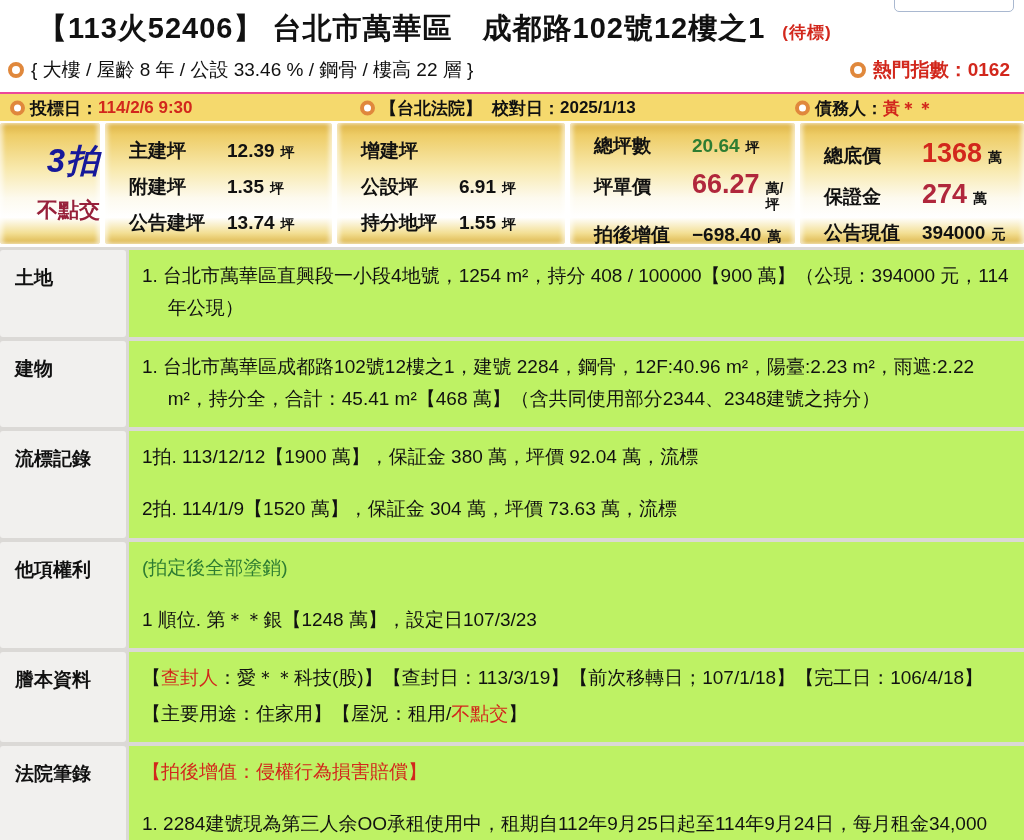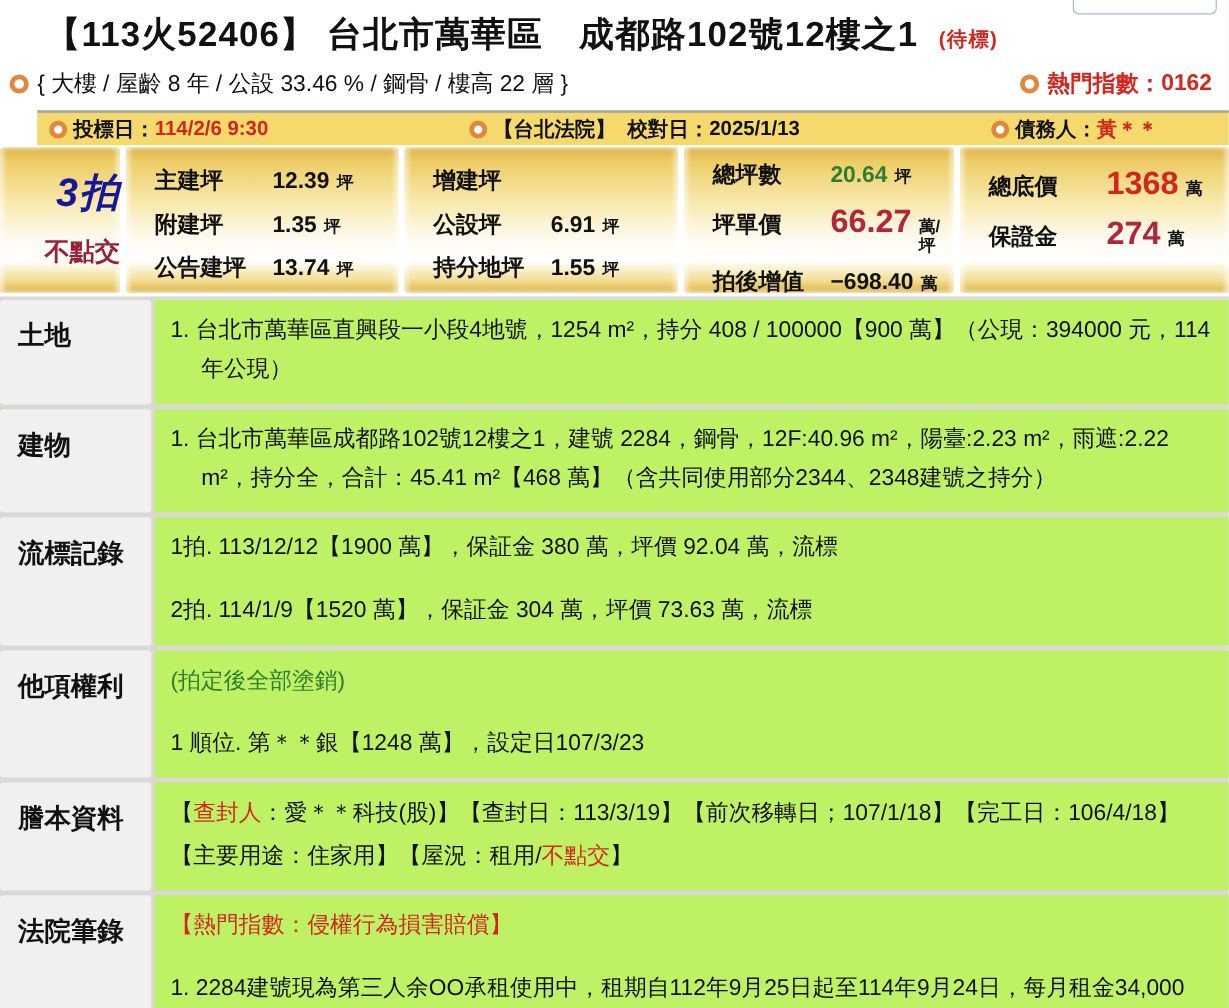--- a/index.html
+++ b/index.html
@@ -11,21 +11,21 @@
   }
   
   .title-line{padding:9px 12px 0 10px;font-size:29px;font-weight:bold;letter-spacing:1px;white-space:nowrap;margin-left:28px;}
   .title-line .status{color:var(--red);font-size:17px;font-weight:bold;margin-left:8px;}
   .subtitle-line{display:flex;justify-content:space-between;align-items:center;padding:8px 14px 9px 8px;font-size:19px;}
   .sub-left,.sub-right{display:flex;align-items:center;}
   .hot{color:var(--red);font-weight:bold;}
   .bullet{width:8px;height:8px;border:4px solid #e0883c;background:#fff;border-radius:50%;display:inline-block;margin-right:7px;flex:none;}
   .corner-box{position:absolute;top:-24px;left:894px;width:118px;height:34px;border:1px solid #a9b8d0;border-radius:5px;background:#fff;}
   
-  .info-bar{position:relative;height:27px;background:var(--bar_yellow);border-top:2px solid #a3a3a3;font-size:17px;font-weight:bold;margin-left:31px;}
+  .info-bar{position:relative;height:27px;background:var(--bar_yellow);border-top:2px solid #ec4899;font-size:17px;font-weight:bold;}
   .info-item{position:absolute;top:50%;transform:translateY(-50%);display:flex;align-items:center;white-space:nowrap;}
   .info-item .bullet{width:7px;height:7px;border-width:4px;margin-right:5px;}
   #bid{left:10px;} #court{left:360px;} #debtor{left:795px;}
   .v-red{color:var(--red);}
   
   .stats-band{display:flex;gap:5px;padding:2px 0 3px;height:121px;}
   .panel{
     border-radius:3px;box-sizing:border-box;
     background:linear-gradient(180deg,#dcb244 0%,#eecd67 10%,#f8e9ad 38%,#fdfaee 62%,#ffffff 78%,#f3df94 91%,#dcb549 100%);
     box-shadow:inset 3px 0 4px rgba(255,255,255,.6),inset -3px 0 4px rgba(255,255,255,.6);
@@ -38,21 +38,21 @@
   .p-c2.stat-col{padding-top:10px;} 
   .stat-row{display:flex;align-items:baseline;margin-bottom:10px;}
   .s-label{font-weight:bold;font-size:19px;flex:0 0 98px;}
   .s-value{font-weight:bold;font-size:19px;margin-right:6px;white-space:nowrap;}
   .s-value.big{font-size:27px;}
   .s-unit{font-size:14px;font-weight:bold;display:inline-block;max-width:2.3em;line-height:1.15;}
   .c-red{color:var(--red);} .c-crimson{color:var(--crimson);} .c-green{color:var(--green);}
   
   .detail-table{background:#dbd9d6;padding:3px 0 0 0;}
   .t-row{display:flex;gap:3px;margin-bottom:4px;}
-  .t-label{flex:0 0 126px;background:#f1f0ee;border-radius:3px;font-size:22px;font-weight:bold;padding:15px 0 0 15px;box-sizing:border-box;}
+  .t-label{flex:0 0 126px;background:#f1f0ee;border-radius:3px;font-size:19px;font-weight:bold;padding:15px 0 0 15px;box-sizing:border-box;}
   .t-content{flex:1;background:#bef264;padding:7px 12px 9px 13px;font-size:19px;line-height:1.7;}
   .t-line{margin:3px 0;}
   .t-line.num{padding-left:1.35em;text-indent:-1.35em;}
   .t-line.gap{margin-top:20px;}
 </style>
 </head>
 <body style="--red: #d2271c; --crimson: #b0273c; --maroon: #97203a; --green: #2e7d32; --blue: #16189a; --bar_yellow: #f5d96d;">
 
 <div class="corner-box"></div>
 
@@ -154,20 +154,25 @@
       <div class="stat-row">
         <span class="s-label">總底價</span>
         <span class="s-value big c-red">1368</span>
         <span class="s-unit">萬</span>
       </div>
       <div class="stat-row">
         <span class="s-label">保證金</span>
         <span class="s-value big c-crimson">274</span>
         <span class="s-unit">萬</span>
       </div>
+      <div class="stat-row">
+        <span class="s-label">公告現值</span>
+        <span class="s-value">394000</span>
+        <span class="s-unit">元</span>
+      </div>
     </div>
 </div>
 
 <div class="detail-table" id="table-host">
     <div class="t-row">
       <div class="t-label">土地</div>
       <div class="t-content">
         <div class="t-line num"><span>1. 台北市萬華區直興段一小段4地號，1254 m²，持分 408 / 100000【900 萬】（公現：394000 元，114年公現）</span></div>
       </div>
     </div>
@@ -194,17 +199,17 @@
     <div class="t-row">
       <div class="t-label">謄本資料</div>
       <div class="t-content">
         <div class="t-line"><span>【</span><span class="c-red">查封人</span><span>：愛＊＊科技(股)】【查封日：113/3/19】【前次移轉日；107/1/18】【完工日：106/4/18】</span></div>
         <div class="t-line"><span>【主要用途：住家用】【屋況：租用/</span><span class="c-red">不點交</span><span>】</span></div>
       </div>
     </div>
     <div class="t-row">
       <div class="t-label">法院筆錄</div>
       <div class="t-content">
-        <div class="t-line"><span class="c-red">【熱門指數：侵權行為損害賠償】</span></div>
+        <div class="t-line"><span class="c-red">【拍後增值：侵權行為損害賠償】</span></div>
         <div class="t-line num gap"><span>1. 2284建號現為第三人余OO承租使用中，租期自112年9月25日起至114年9月24日，每月租金34,000元，無停車位，本件拍定後</span><span class="c-red">不點交</span><span>。</span></div>
       </div>
     </div>
   </div>
 
 </body></html>

